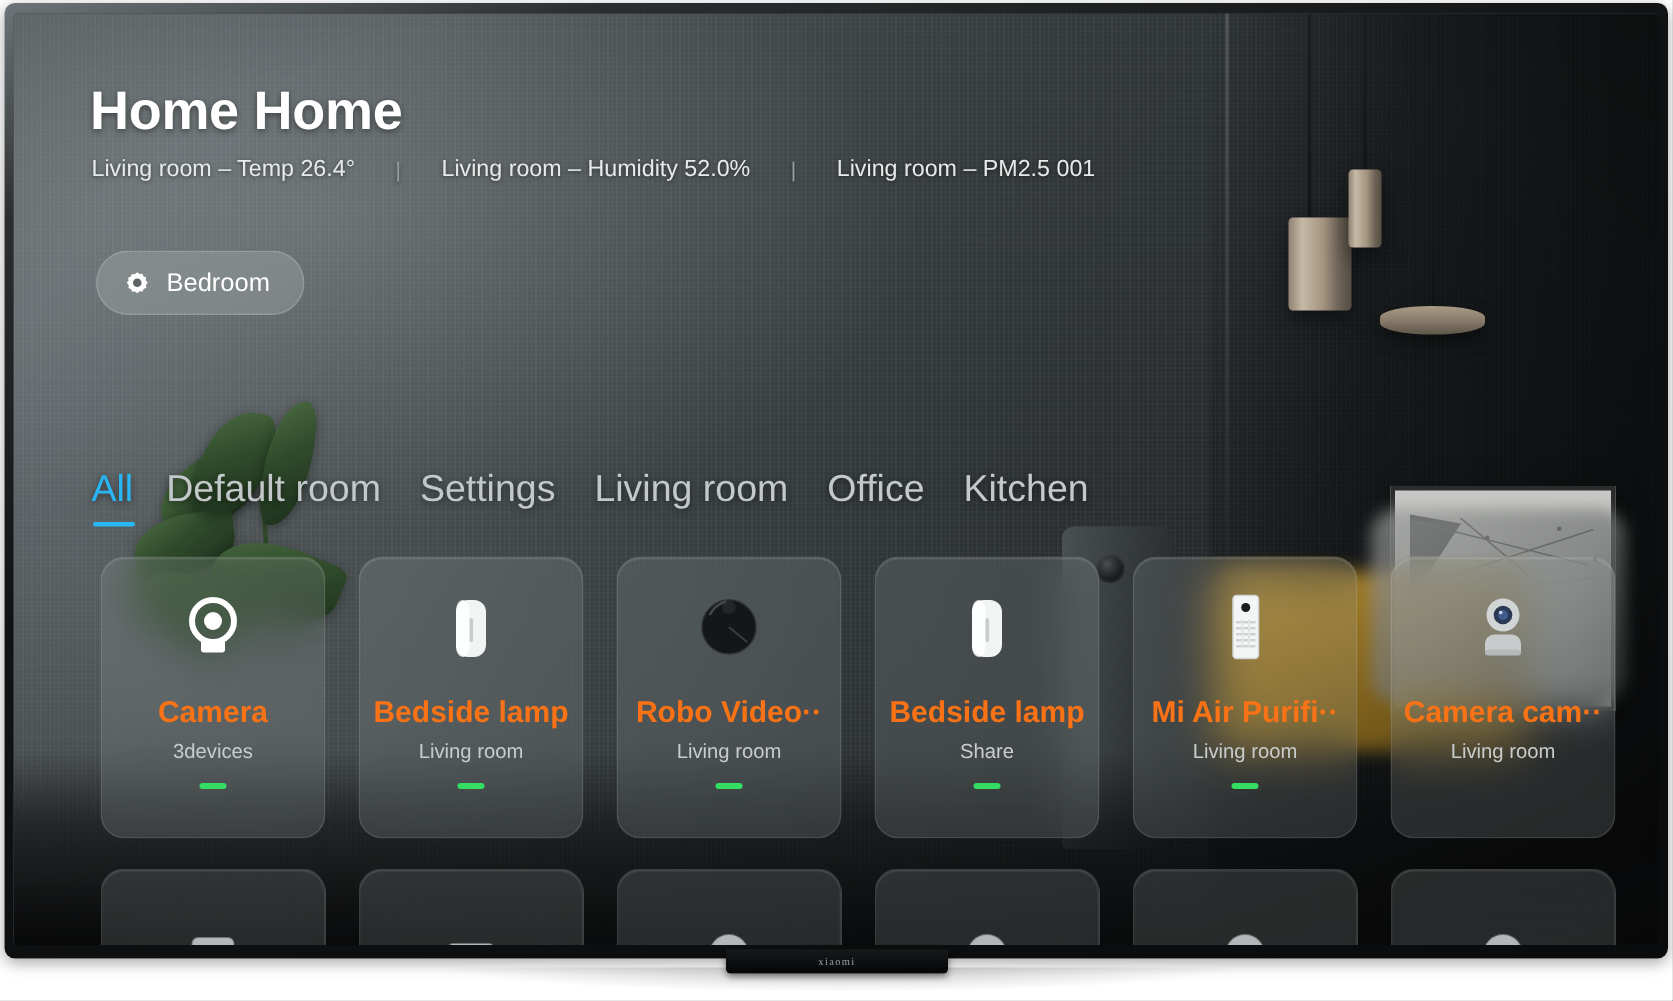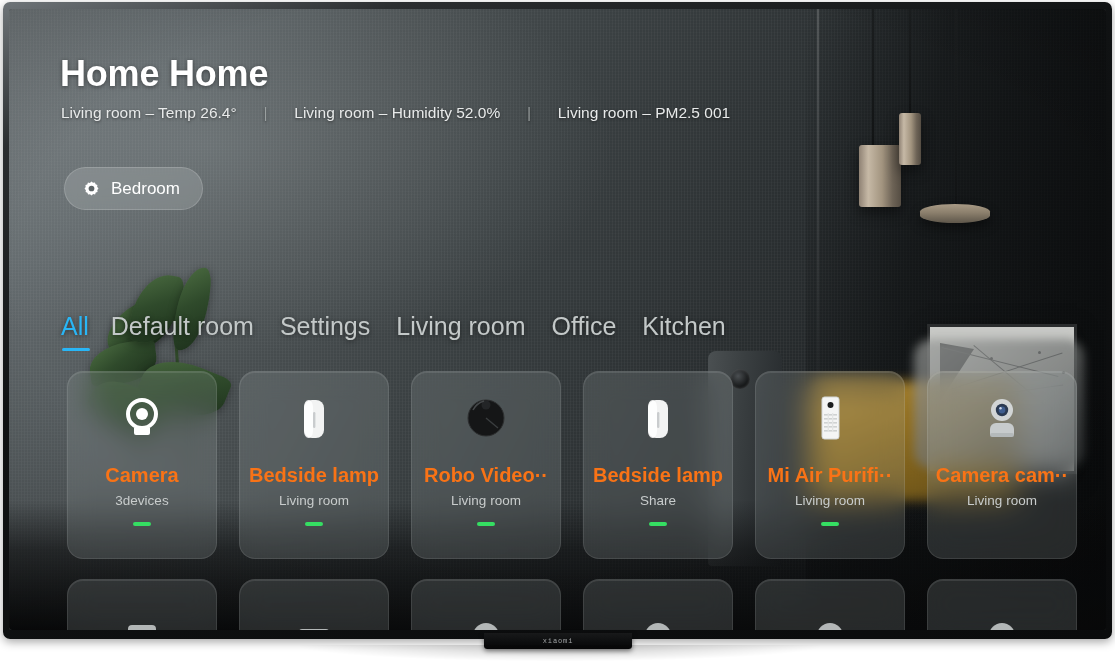--- a/index.html
+++ b/index.html
@@ -34,21 +34,21 @@
   #tv-chin {
     position: absolute; left: 484px; top: 633px;
     width: 148px; height: 16px;
     background: linear-gradient(180deg,#18191a 0%,#0c0d0e 60%,#070708 100%);
     border-radius: 0 0 3px 3px;
     display: flex; align-items: center; justify-content: center;
     box-shadow: 0 2px 5px rgba(0,0,0,.5);
   }
   #tv-logo {
     color: #b9bcbe; font-size: 7px; letter-spacing: .9px;
-    font-family: Liberation Mono, monospace; opacity: .85;
+    font-family: Liberation Serif, serif; opacity: .85;
   }
   #tv-stand-shadow {
     position: absolute; left: 300px; top: 645px;
     width: 520px; height: 16px;
     background: radial-gradient(ellipse at 50% 0%, rgba(0,0,0,.22) 0%, rgba(0,0,0,0) 72%);
   }
 
   
   #scene { position: absolute; inset: 0; }
   .wall {

